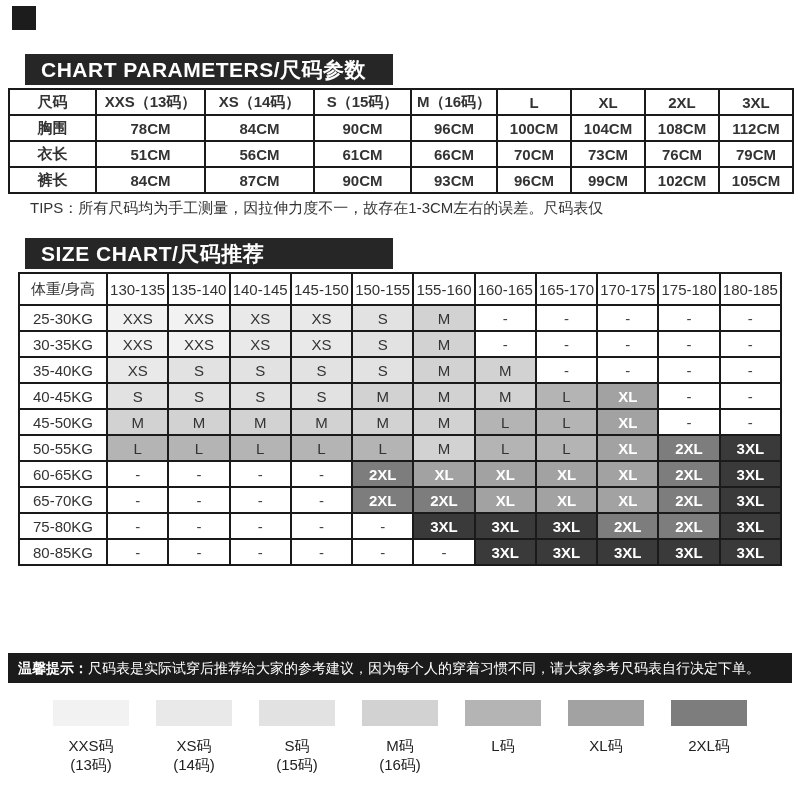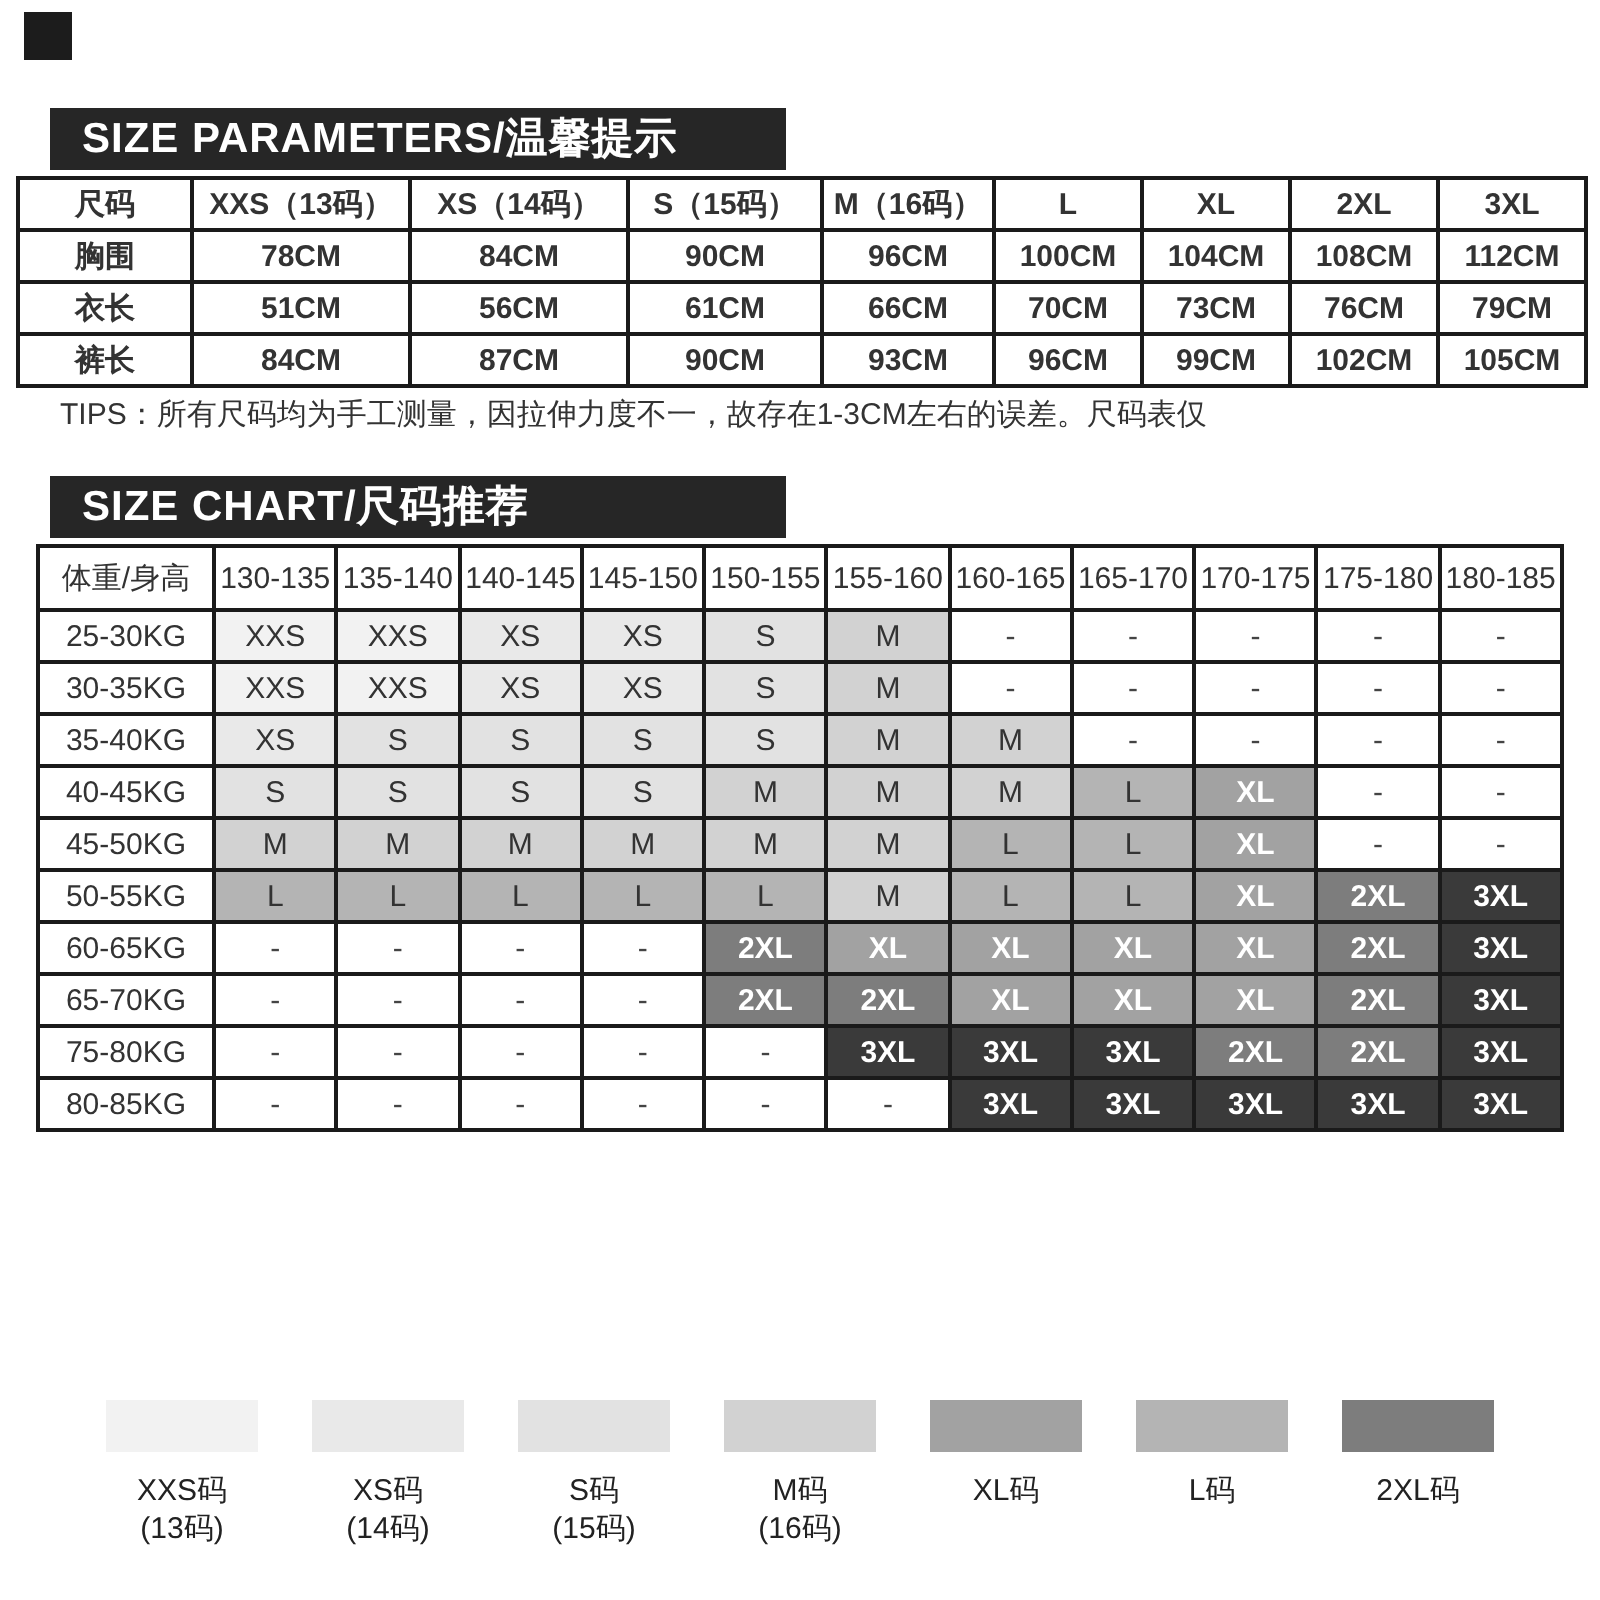--- a/index.html
+++ b/index.html
@@ -36,21 +36,21 @@
   .legend-label{font-size:15px;color:#222;line-height:19px;}
   .legend-sub{font-size:15px;color:#222;line-height:19px;}
 </style>
 </head>
 <body>
 
 <div class="page">
 
   <div class="top-mark"></div>
 
-  <div class="title-bar t1">SIZE PARAMETERS/温馨提示</div>
+  <div class="title-bar t1">CHART PARAMETERS/尺码参数</div>
 
   <table id="params-table">
     <colgroup>
       <col style="width:87px">
         <col style="width:109px">
         <col style="width:109px">
       <col style="width:97px">
         <col style="width:86px">
         <col style="width:74px">
       <col style="width:74px">
@@ -266,20 +266,23 @@
           <td style="background: rgb(255, 255, 255); color: rgb(68, 68, 68);">-</td>
           <td style="background: rgb(58, 58, 58); color: rgb(255, 255, 255); font-weight: bold;">3XL</td>
           <td style="background: rgb(58, 58, 58); color: rgb(255, 255, 255); font-weight: bold;">3XL</td>
           <td style="background: rgb(58, 58, 58); color: rgb(255, 255, 255); font-weight: bold;">3XL</td>
           <td style="background: rgb(58, 58, 58); color: rgb(255, 255, 255); font-weight: bold;">3XL</td>
           <td style="background: rgb(58, 58, 58); color: rgb(255, 255, 255); font-weight: bold;">3XL</td>
         </tr>
       </tbody>
   </table>
 
+  <div class="notice">
+    <b>温馨提示：</b><span>尺码表是实际试穿后推荐给大家的参考建议，因为每个人的穿着习惯不同，请大家参考尺码表自行决定下单。</span>
+  </div>
 
   <div class="legend" id="legend">
       <div class="legend-item">
         <div class="legend-swatch" style="background: rgb(242, 242, 242);"></div>
         <div class="legend-label">XXS码</div>
         <div class="legend-sub">(13码)</div>
       </div>
       <div class="legend-item">
         <div class="legend-swatch" style="background: rgb(233, 233, 233);"></div>
         <div class="legend-label">XS码</div>
@@ -289,26 +292,26 @@
         <div class="legend-swatch" style="background: rgb(226, 226, 226);"></div>
         <div class="legend-label">S码</div>
         <div class="legend-sub">(15码)</div>
       </div>
       <div class="legend-item">
         <div class="legend-swatch" style="background: rgb(210, 210, 210);"></div>
         <div class="legend-label">M码</div>
         <div class="legend-sub">(16码)</div>
       </div>
       <div class="legend-item">
+        <div class="legend-swatch" style="background: rgb(180, 180, 180);"></div>
+        <div class="legend-label">L码</div>
+      </div>
+      <div class="legend-item">
         <div class="legend-swatch" style="background: rgb(162, 162, 162);"></div>
         <div class="legend-label">XL码</div>
       </div>
       <div class="legend-item">
-        <div class="legend-swatch" style="background: rgb(180, 180, 180);"></div>
-        <div class="legend-label">L码</div>
-      </div>
-      <div class="legend-item">
         <div class="legend-swatch" style="background: rgb(125, 125, 125);"></div>
         <div class="legend-label">2XL码</div>
       </div>
     </div>
 
 </div>
 
 </body></html>

